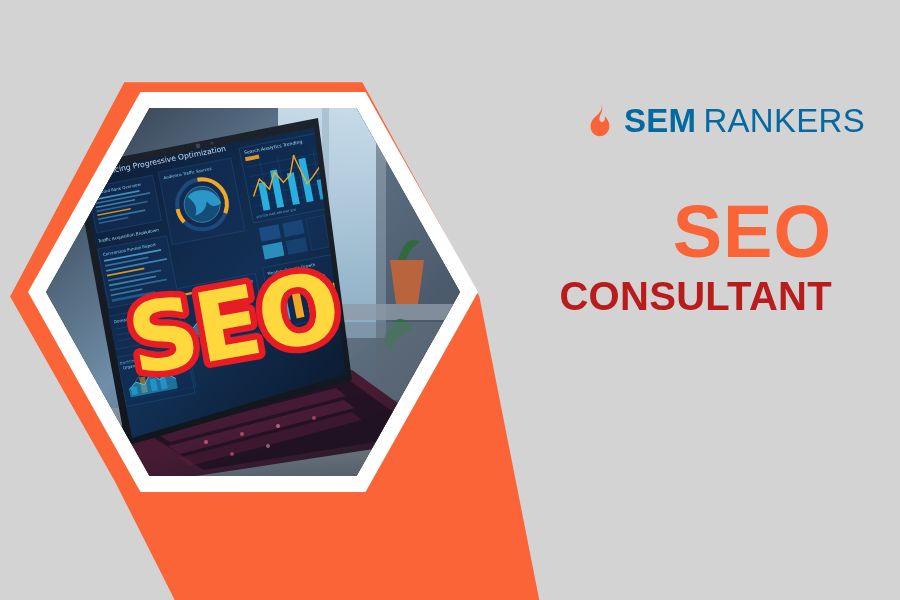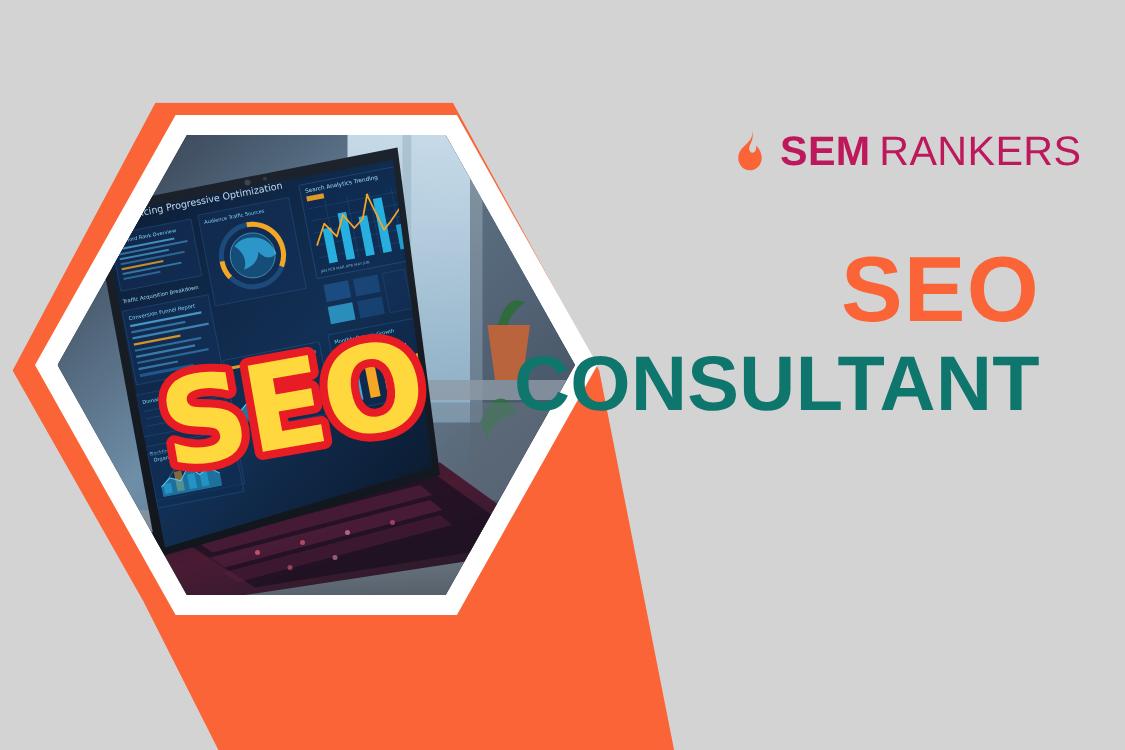--- a/index.html
+++ b/index.html
@@ -79,21 +79,21 @@
     gap: 10px;
   }
   #brand-logo .flame {
     width: 26px;
     height: 34px;
     display: block;
   }
   .brand-wordmark {
     font-size: 33px;
     letter-spacing: 0.3px;
-    color: #be185d;
+    color: #0369a1;
     line-height: 1;
     white-space: nowrap;
   }
   .brand-wordmark .sem { font-weight: 700; }
   .brand-wordmark .rankers { font-weight: 400; margin-left: 7px; }
 
   #headline {
     position: absolute;
     right: 68px;
     top: 196px;
@@ -102,23 +102,23 @@
   }
   .headline-seo {
     font-size: 74px;
     font-weight: 700;
     color: #fa6436;
     line-height: 0.98;
     letter-spacing: 1px;
     margin: 0;
   }
   .headline-line {
-    font-size: 62px;
+    font-size: 40px;
     font-weight: 700;
-    color: #0f766e;
+    color: #b91c1c;
     line-height: 1.08;
     letter-spacing: 0.3px;
     margin: 0;
   }
   .headline-line.first { margin-top: 6px; }
 </style>
 </head>
 <body>
 
 <div id="stage">

